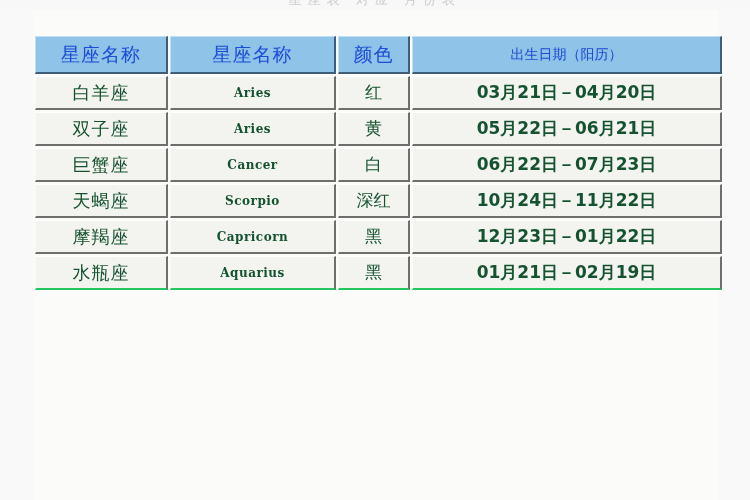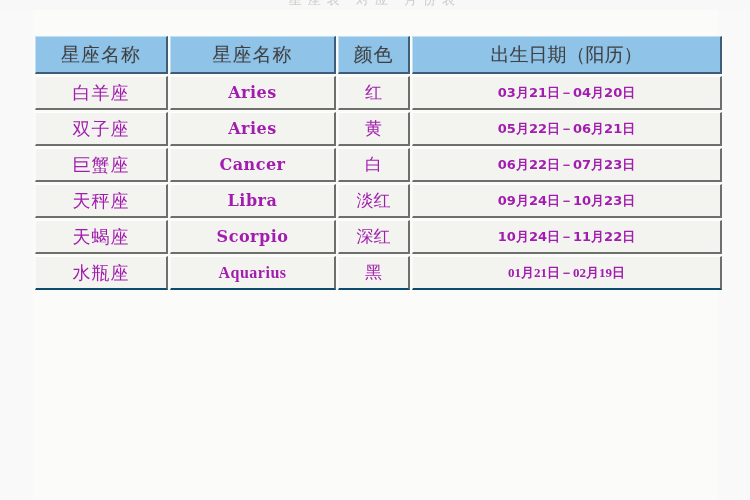--- a/index.html
+++ b/index.html
@@ -78,73 +78,72 @@
     height: 34px;
     padding: 0 2px;
     text-align: center;
     vertical-align: middle;
     box-sizing: border-box;
   }
 
   
   #zodiac-table thead th {
     background: #8fc3e8;
-    color: #404040;
+    color: #1d4ed8;
     font-size: 19px;
     font-weight: normal;
     letter-spacing: 1px;
     height: 38px;
     border-top: 1px solid #bfe0f3;
     border-left: 1px solid #bfe0f3;
     border-right: 2px solid #3f5d76;
     border-bottom: 2px solid #3f5d76;
     text-shadow: 0 0 1px rgba(120,170,205,0.55);
   }
   #zodiac-table thead th.th-date {
-    font-size: 19px;
+    font-size: 14px;
     letter-spacing: 0px;
   }
 
   
   #zodiac-table tbody td {
     background: #f3f3ef;
-    color: #a21caf;
+    color: #14532d;
     border-top: 1px solid #ffffff;
     border-left: 1px solid #fafaf8;
     border-right: 2px solid #6d6f6b;
     border-bottom: 2px solid #6d6f6b;
   }
 
   .cell-name {
     font-size: 18px;
     letter-spacing: 1px;
     font-family: "DejaVu Sans", "Liberation Sans", sans-serif;
   }
   .cell-eng {
-    font-size: 16px;
+    font-size: 12px;
     letter-spacing: 0.5px;
     font-family: "DejaVu Serif", "Liberation Serif", serif;
     font-weight: 600;
   }
   .cell-color {
     font-size: 17px;
     letter-spacing: 0px;
     font-family: "DejaVu Sans", "Liberation Sans", sans-serif;
   }
   .cell-date {
-    font-size: 13px;
+    font-size: 17px;
     letter-spacing: 0px;
     font-family: "DejaVu Sans", "Liberation Sans", sans-serif;
     font-weight: 600;
   }
 
   
   #zodiac-table tbody tr:last-child td {
-    border-bottom: 2px solid #0c4a6e;
-    font-family: Liberation Serif, serif;
+    border-bottom: 2px solid #22c55e;
   }
 </style>
 </head>
 <body>
 
 <div id="canvas">
 
   <div id="gutter-left"></div>
   <div id="gutter-right"></div>
 
@@ -180,32 +179,32 @@
           <td class="cell-color">黄</td>
           <td class="cell-date">05月22日－06月21日</td>
         </tr>
         <tr>
           <td class="cell-name">巨蟹座</td>
           <td class="cell-eng">Cancer</td>
           <td class="cell-color">白</td>
           <td class="cell-date">06月22日－07月23日</td>
         </tr>
         <tr>
-          <td class="cell-name">天秤座</td>
-          <td class="cell-eng">Libra</td>
-          <td class="cell-color">淡红</td>
-          <td class="cell-date">09月24日－10月23日</td>
-        </tr>
-        <tr>
           <td class="cell-name">天蝎座</td>
           <td class="cell-eng">Scorpio</td>
           <td class="cell-color">深红</td>
           <td class="cell-date">10月24日－11月22日</td>
         </tr>
         <tr>
+          <td class="cell-name">摩羯座</td>
+          <td class="cell-eng">Capricorn</td>
+          <td class="cell-color">黑</td>
+          <td class="cell-date">12月23日－01月22日</td>
+        </tr>
+        <tr>
           <td class="cell-name">水瓶座</td>
           <td class="cell-eng">Aquarius</td>
           <td class="cell-color">黑</td>
           <td class="cell-date">01月21日－02月19日</td>
         </tr>
       </tbody>
   </table>
 
 </div>
 

